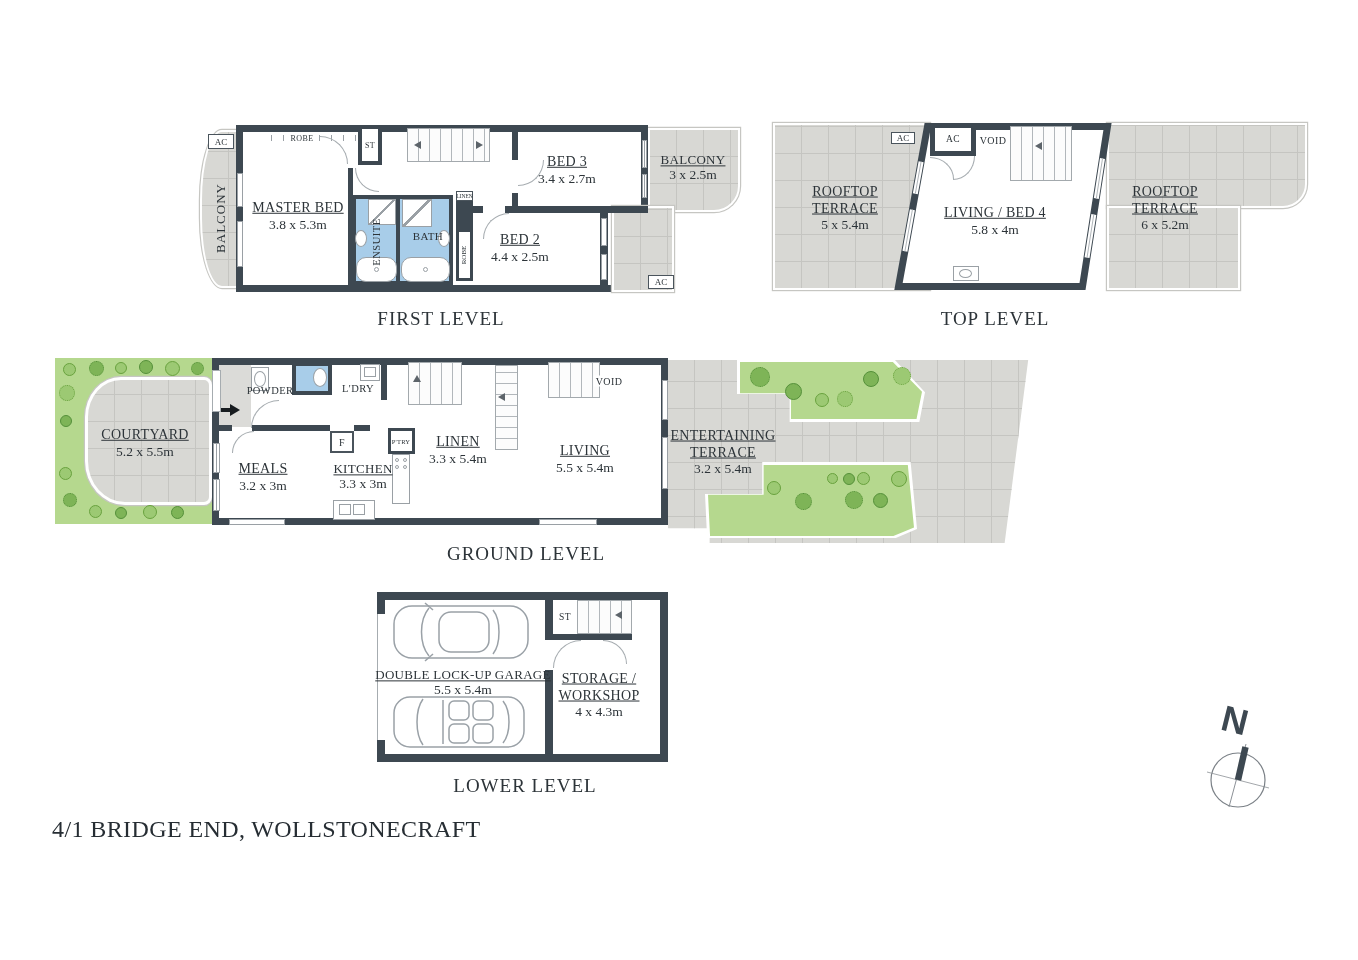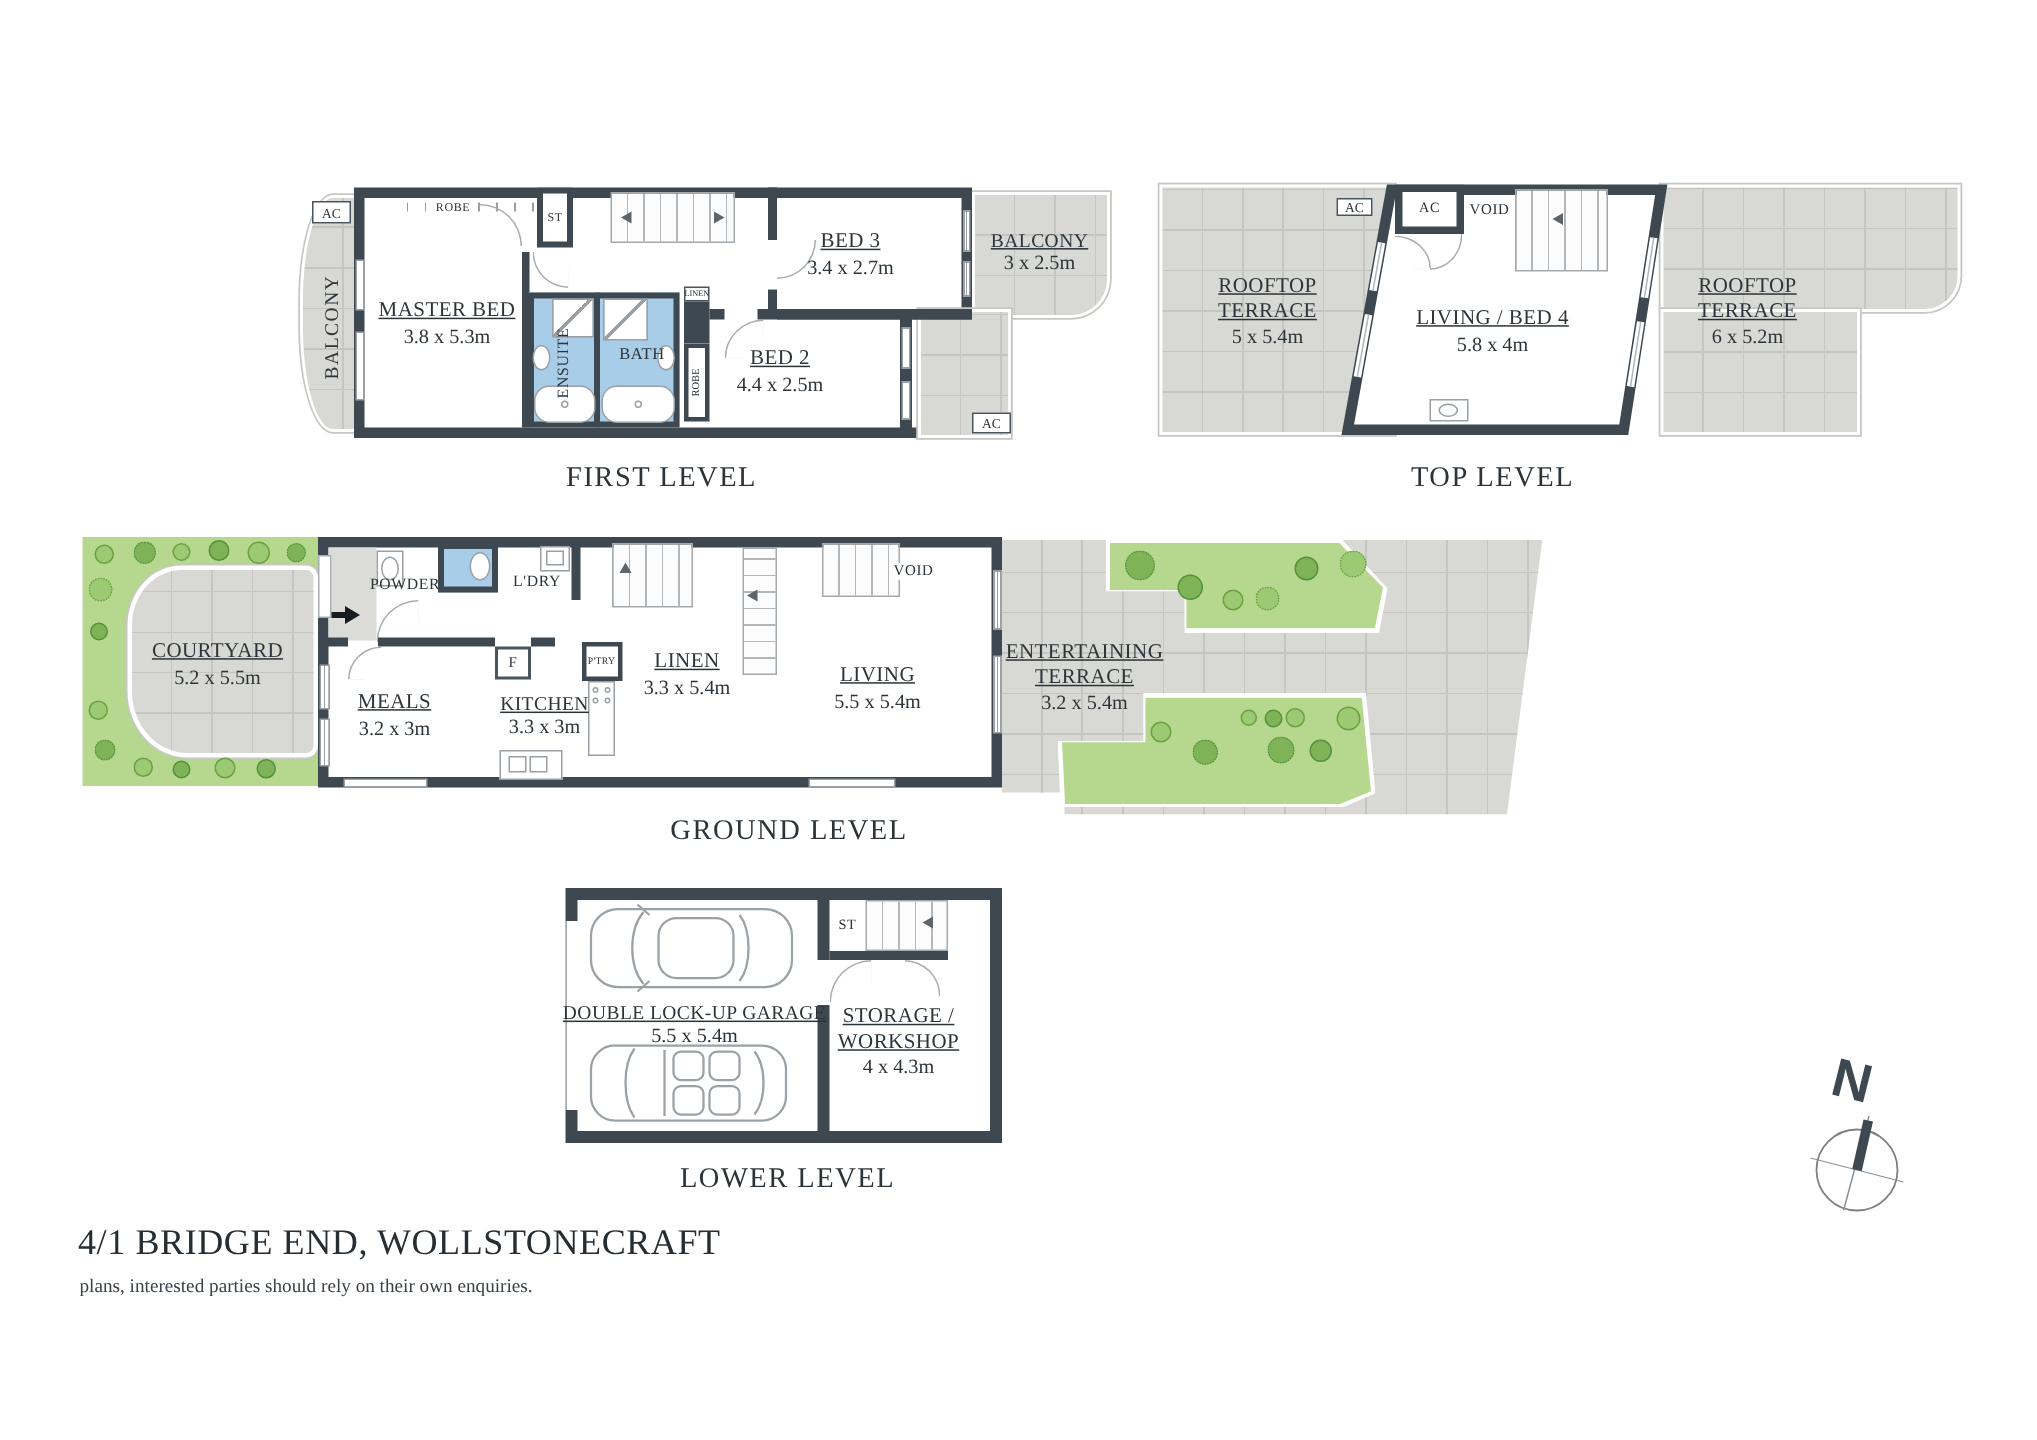--- a/index.html
+++ b/index.html
@@ -351,21 +351,20 @@
     </div>
     <div class="lbl" style="left:222px;top:103px;">
       <div class="nm wrap" style="width:100px;">STORAGE / WORKSHOP</div>
       <div class="dm">4 x 4.3m</div>
     </div>
   </div>
   <div class="caption" style="left:525px;top:775px;">LOWER LEVEL</div>
 
   <div class="title" style="left:52px;top:816px;">4/1 BRIDGE END, WOLLSTONECRAFT</div>
   <div class="disc" style="left:53px;top:849px;width:500px;">
-    <div>plans, interested parties should rely on their own enquiries.</div>
   </div>
 
   <div class="abs" style="left:1192px;top:696px;width:96px;height:112px;">
     <svg width="96" height="112" viewBox="0 0 96 112">
       <circle cx="46" cy="84" r="27" fill="none" stroke="#7b8187" stroke-width="1.2"></circle>
       <line x1="54" y1="48" x2="37" y2="111" stroke="#8b9096" stroke-width="1"></line>
       <line x1="15" y1="76" x2="77" y2="92" stroke="#8b9096" stroke-width="0.8"></line>
       <line x1="46" y1="84" x2="53.5" y2="51" stroke="#3d4851" stroke-width="6.5"></line>
       <text x="30" y="38" transform="rotate(14 48 24)" font-family="Liberation Sans, sans-serif" font-weight="bold" font-size="36" fill="#3d4851">N</text>
     </svg>

